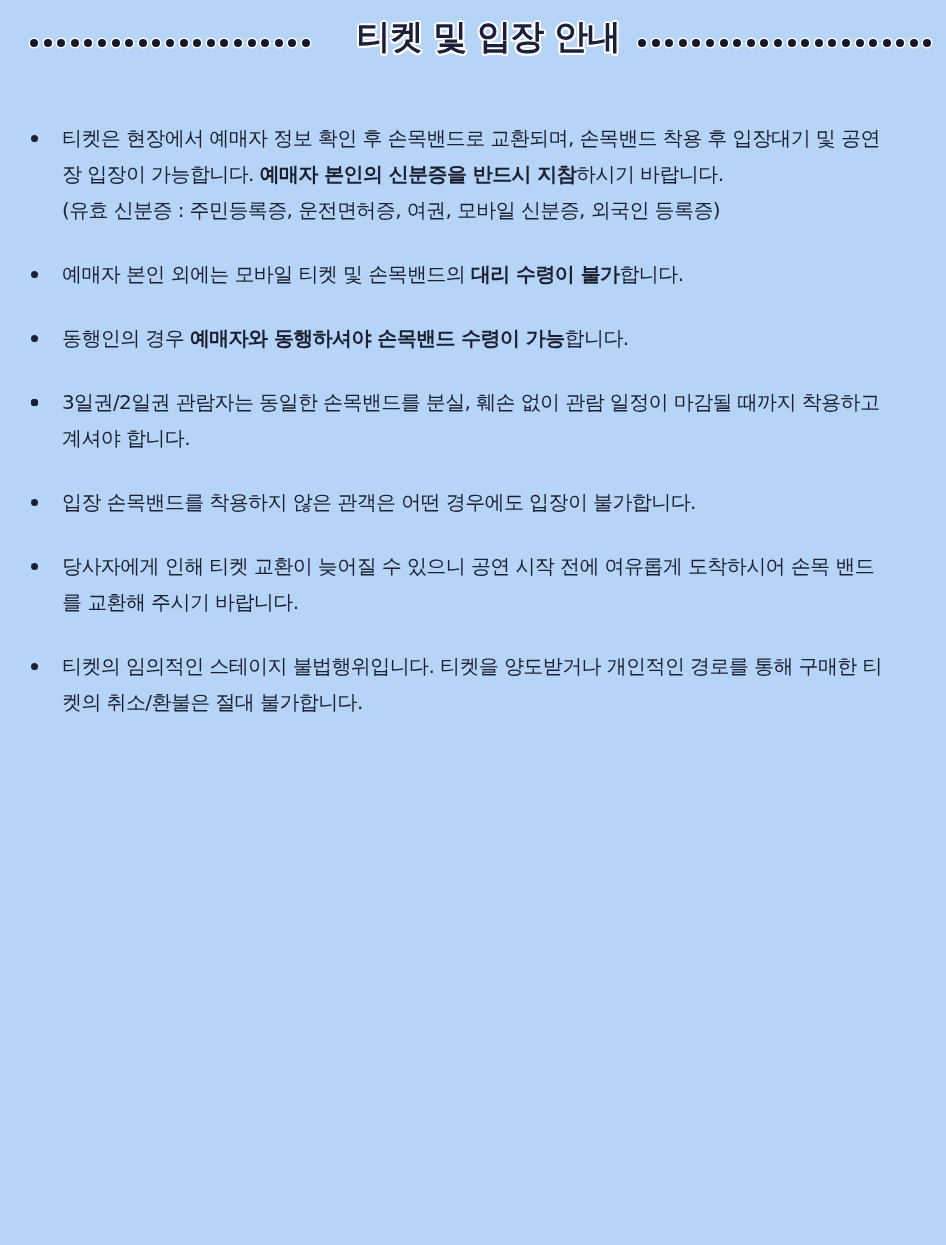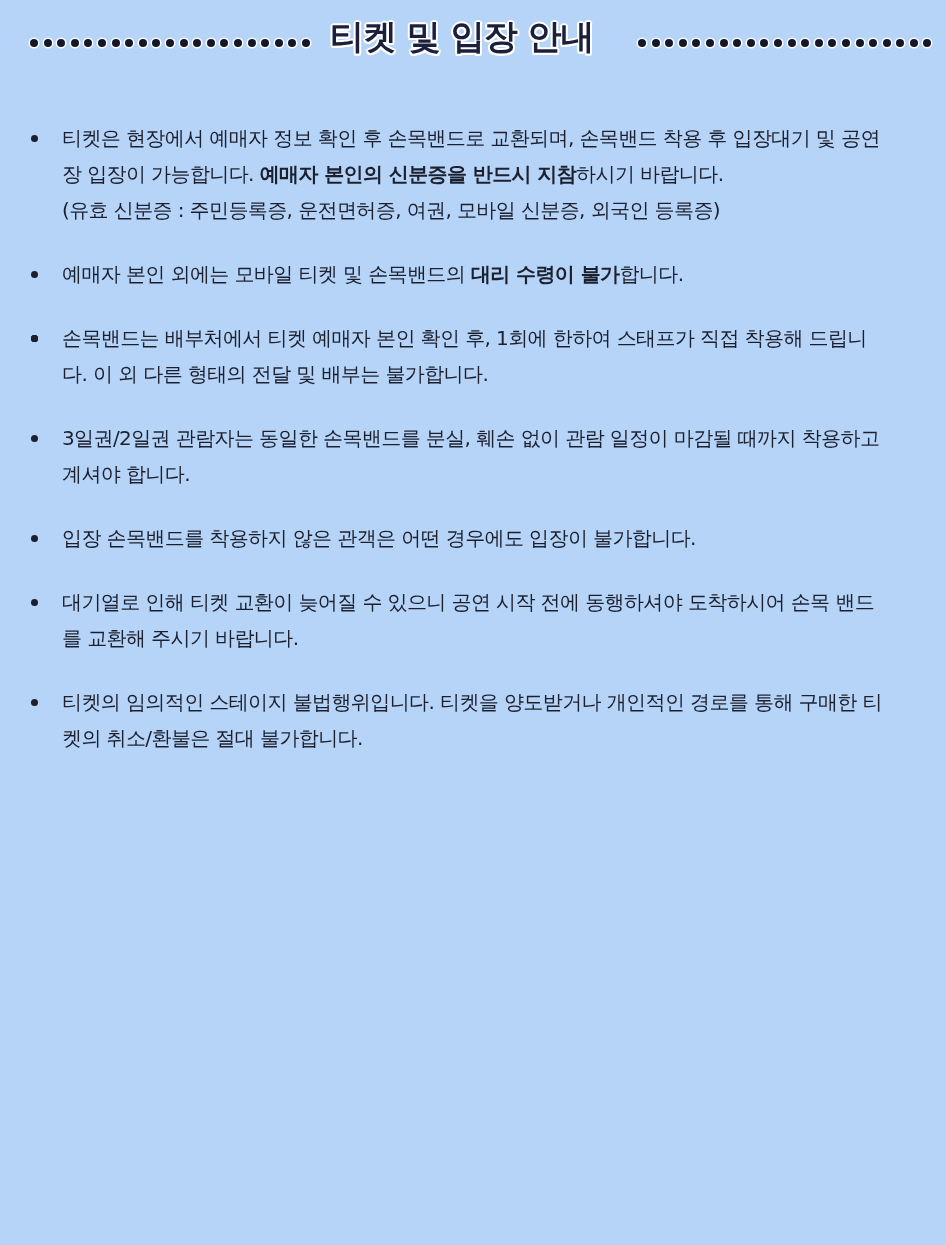--- a/index.html
+++ b/index.html
@@ -37,21 +37,21 @@
       background: #14172b;
       box-shadow: 0 0 0 1.5px #ffffff;
       margin-right: 5.6px;
       flex: 0 0 auto;
     }
     .title {
       position: absolute;
       left: 330px;
       width: 290px;
       top: 4px;
-      text-align: left;
+      text-align: right;
       font-size: 34px;
       font-weight: bold;
       color: #1b1f3b;
       letter-spacing: -1px;
       text-shadow:
         -2px 0 #ffffff, 2px 0 #ffffff, 0 -2px #ffffff, 0 2px #ffffff,
         -1.5px -1.5px #ffffff, 1.5px 1.5px #ffffff, -1.5px 1.5px #ffffff, 1.5px -1.5px #ffffff;
       line-height: 44px;
     }
     .list {
@@ -133,20 +133,20 @@
       <span class="dot"></span>
       <span class="dot"></span>
       <span class="dot"></span>
       <span class="dot"></span>
     </div>
 </div>
 
 <ul class="list">
   <li class="item"><span class="bullet"></span><span class="content"><span>티켓은 현장에서 예매자 정보 확인 후 손목밴드로 교환되며, 손목밴드 착용 후 입장대기 및 공연장 입장이 가능합니다. </span><span class="b">예매자 본인의 신분증을 반드시 지참</span><span>하시기 바랍니다.</span><br><span>(유효 신분증 : 주민등록증, 운전면허증, 여권, 모바일 신분증, 외국인 등록증)</span></span></li>
   <li class="item"><span class="bullet"></span><span class="content"><span>예매자 본인 외에는 모바일 티켓 및 손목밴드의 </span><span class="b">대리 수령이 불가</span><span>합니다.</span></span></li>
+  <li class="item"><span class="bullet"></span><span class="content"><span>동행인의 경우 </span><span class="b">예매자와 동행하셔야 손목밴드 수령이 가능</span><span>합니다.</span></span></li>
   <li class="item"><span class="bullet"></span></li>
   <li class="item"><span class="bullet"></span></li>
-  <li class="item"><span class="bullet"></span><span class="content"><span>손목밴드는 배부처에서 티켓 예매자 본인 확인 후, 1회에 한하여 스태프가 직접 착용해 드립니다. 이 외 다른 형태의 전달 및 배부는 불가합니다.</span></span></li>
   <li class="item"><span class="bullet"></span><span class="content"><span>3일권/2일권 관람자는 동일한 손목밴드를 분실, 훼손 없이 관람 일정이 마감될 때까지 착용하고 계셔야 합니다.</span></span></li>
   <li class="item"><span class="bullet"></span><span class="content"><span>입장 손목밴드를 착용하지 않은 관객은 어떤 경우에도 입장이 불가합니다.</span></span></li>
-  <li class="item"><span class="bullet"></span><span class="content"><span>대기열로 인해 티켓 교환이 늦어질 수 있으니 공연 시작 전에 동행하셔야 도착하시어 손목 밴드를 교환해 주시기 바랍니다.</span></span></li>
+  <li class="item"><span class="bullet"></span><span class="content"><span>당사자에게 인해 티켓 교환이 늦어질 수 있으니 공연 시작 전에 여유롭게 도착하시어 손목 밴드를 교환해 주시기 바랍니다.</span></span></li>
   <li class="item"><span class="bullet"></span><span class="content"><span>티켓의 임의적인 스테이지 불법행위입니다. 티켓을 양도받거나 개인적인 경로를 통해 구매한 티켓의 취소/환불은 절대 불가합니다.</span></span></li>
 </ul>
 
 </body></html>

